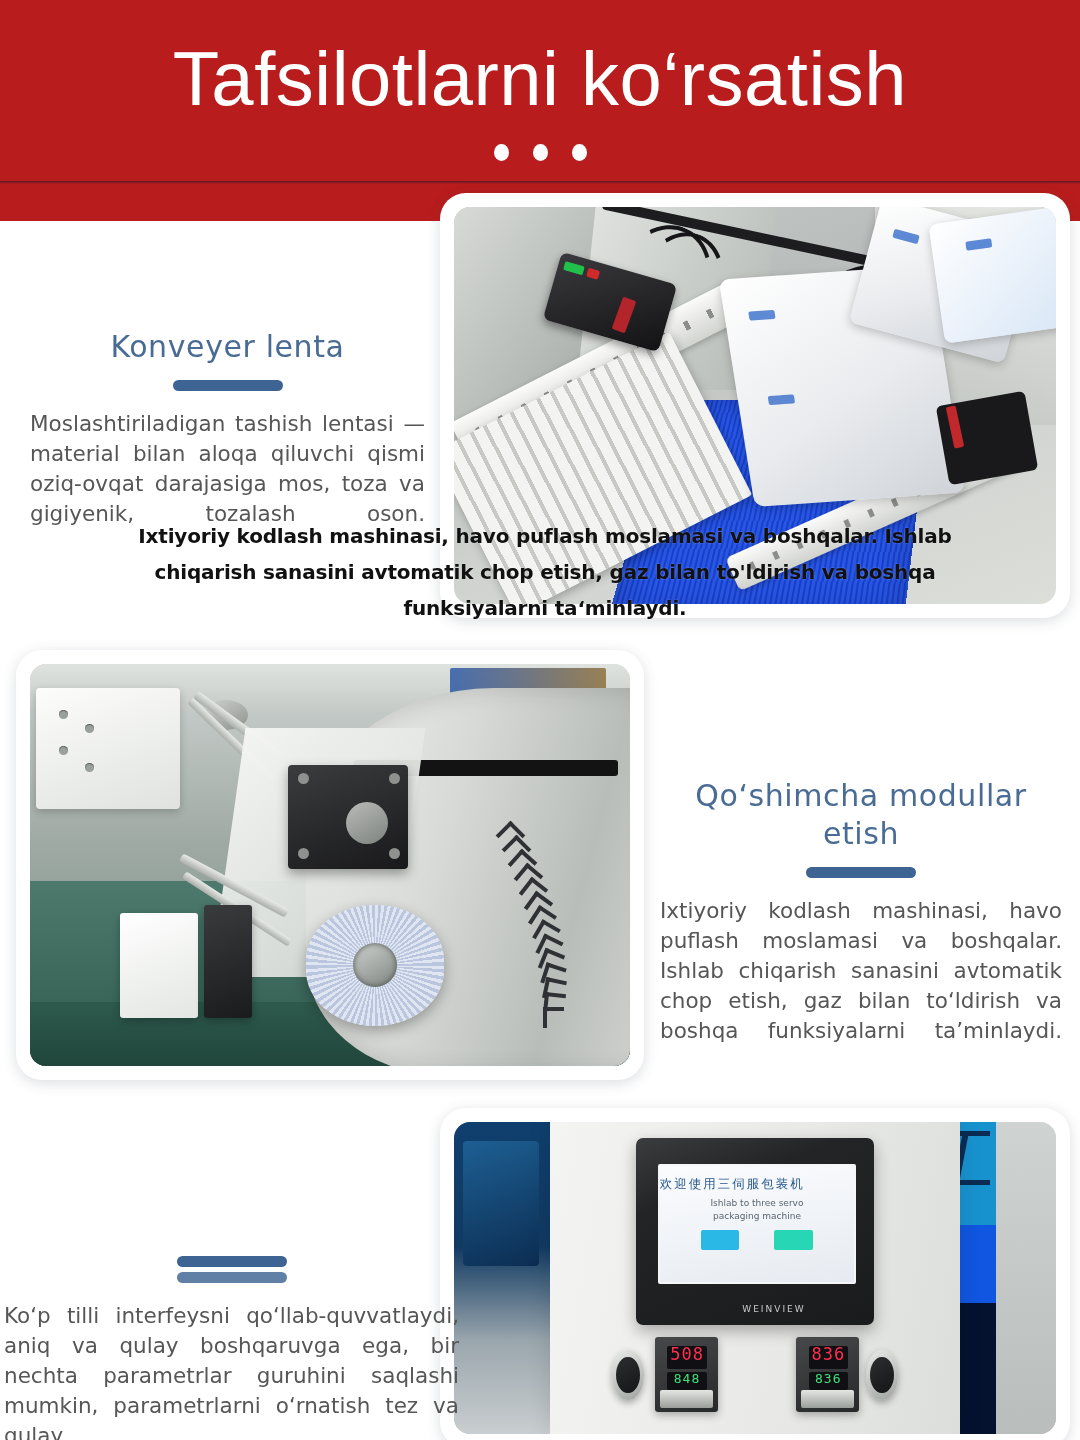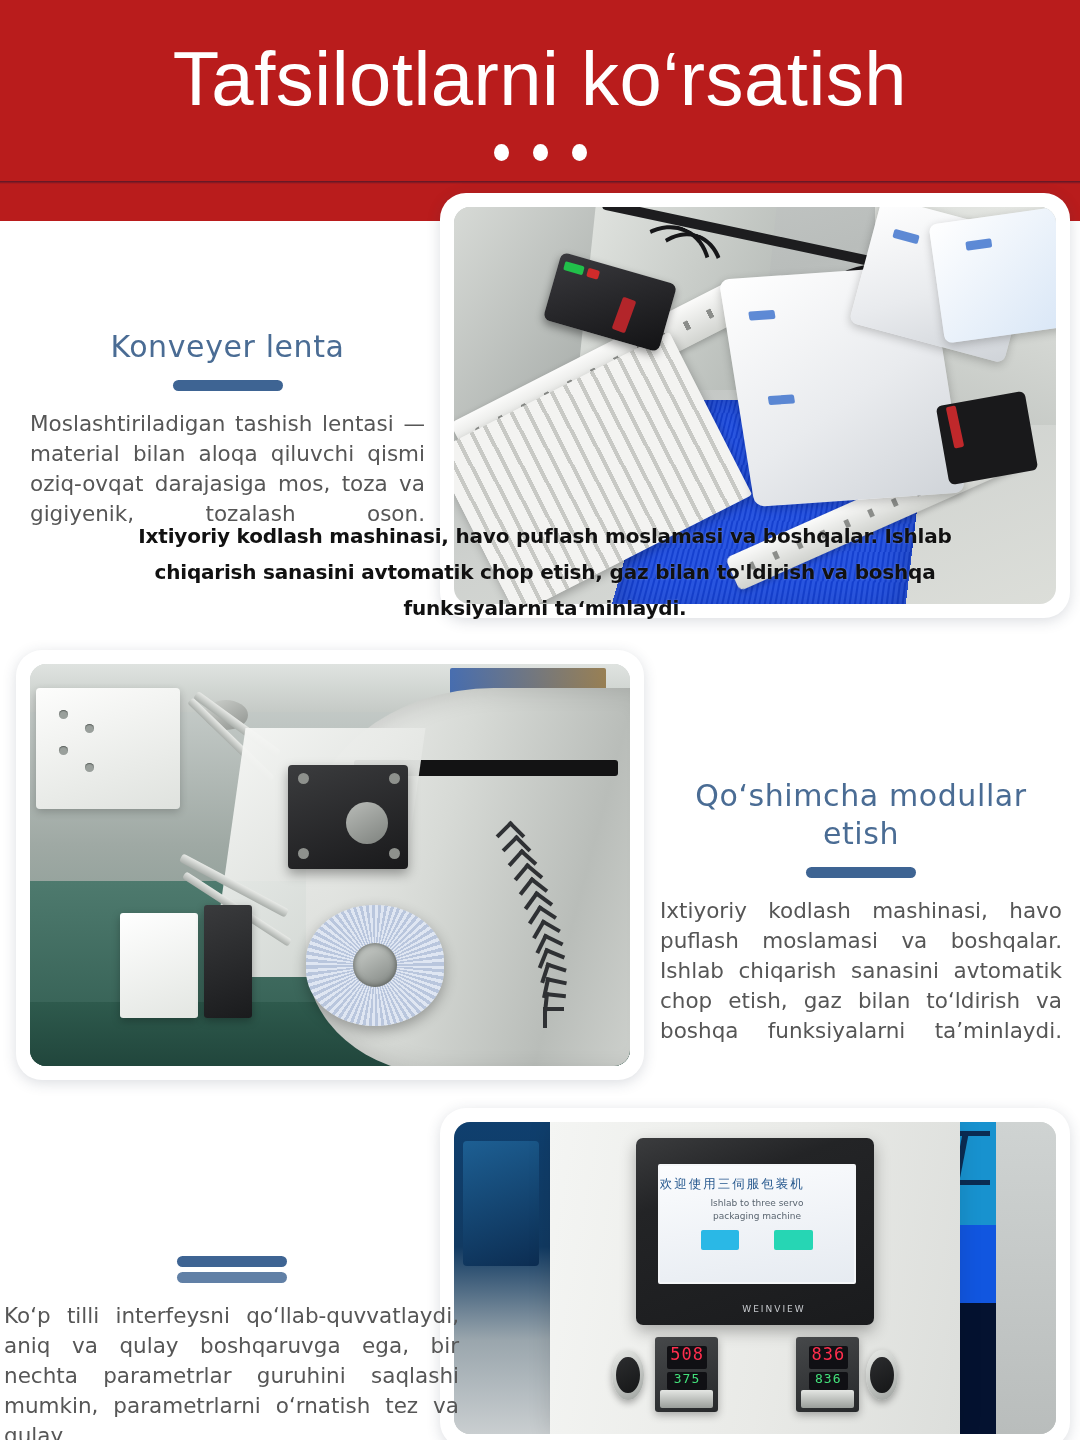--- a/index.html
+++ b/index.html
@@ -388,21 +388,21 @@
               <span>Ishlab to three servo</span><br>
               <span>packaging machine</span>
             </div>
             <div class="btn1"></div>
             <div class="btn2"></div>
           </div>
           <div class="brand">WEINVIEW</div>
         </div>
         <div class="ctrl ctrlA">
           <div class="dispR">508</div>
-          <div class="dispG">375</div>
+          <div class="dispG">848</div>
           <div class="keys"></div>
         </div>
         <div class="ctrl ctrlB">
           <div class="dispR">836</div>
           <div class="dispG">836</div>
           <div class="keys"></div>
         </div>
         <div class="knob knobA"></div>
         <div class="knob knobB"></div>
       </div>

